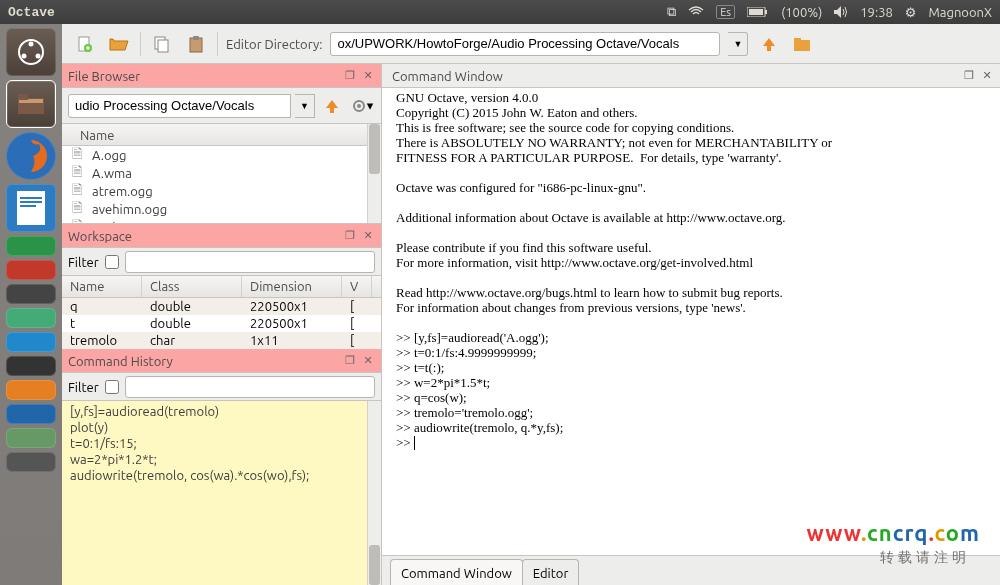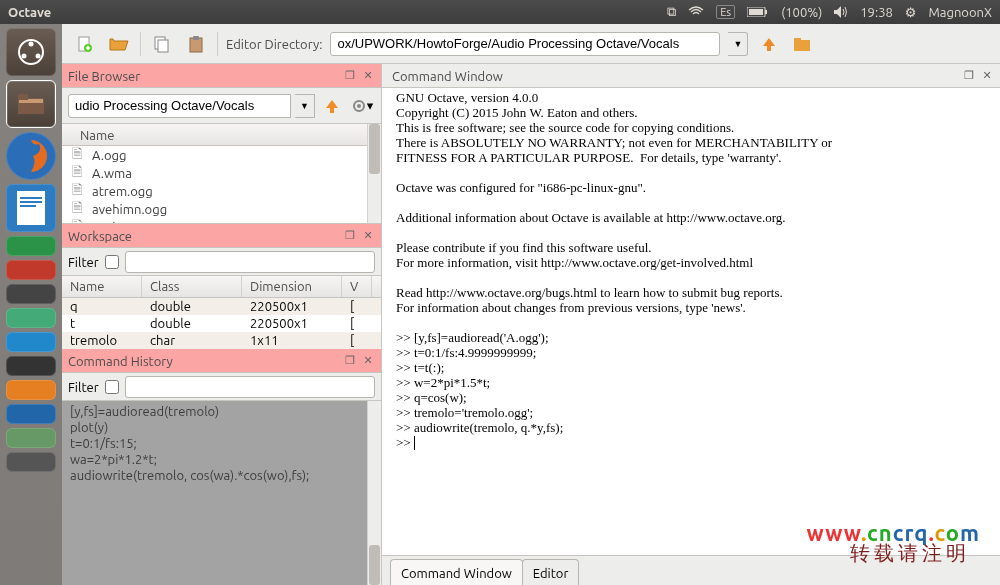--- a/index.html
+++ b/index.html
@@ -1,19 +1,19 @@
 <!DOCTYPE html>
 <html><head>
 <meta charset="utf-8">
 <style>
 * { margin: 0; padding: 0; box-sizing: border-box; }
 body { width: 1000px; height: 585px; font-family: Ubuntu, sans-serif; font-size: 13px; background: #f2f1f0; overflow: hidden; position: relative; }
 
 .topbar { height: 24px; background: linear-gradient(#4c4c4c,#3c3c3c); color: #dfdbd2; display: flex; align-items: center; padding: 0 8px; font-size: 13px; }
-.topbar-left { flex: 1; font-weight: bold; }
+.topbar-left { flex: 1; font-weight: bold; font-family: Liberation Mono, monospace; }
 .topbar-right { display: flex; gap: 12px; align-items: center; }
 .tb-icon { display: inline-flex; align-items: center; }
 
 .launcher { position: absolute; left: 0; top: 24px; width: 62px; height: 561px; background: linear-gradient(rgba(60,55,50,0.6),rgba(50,45,40,0.6)); display: flex; flex-direction: column; gap: 4px; padding: 4px 6px; }
 .launcher-item { width: 50px; height: 48px; border-radius: 6px; display: flex; align-items: center; justify-content: center; font-size: 22px; color: #fff; box-shadow: inset 0 0 0 1px rgba(255,255,255,0.15); }
 .li-ubuntu { background: linear-gradient(#6a5d53,#4b4038); }
 .li-files { background: linear-gradient(#6a5d53,#4b4038); border:1px solid #fff;}
 .li-ff { background: #2b6db7; border-radius:50%; }
 .li-writer { background: #2d7bc0; }
 .li-misc { background: #555; }
@@ -57,21 +57,21 @@
 .ws-header span { padding: 3px 8px; border-right: 1px solid #d4d0cc; font-size: 13px; color: #4c4c4c; }
 .ws-row { height: 17px; display: flex; font-size: 13px; }
 .ws-row.alt { background: #f3efe8; }
 .ws-row span { padding: 1px 8px; overflow: hidden; white-space: nowrap; }
 .c-name { width: 80px; }
 .c-class { width: 100px; }
 .c-dim { width: 100px; }
 .c-v { width: 30px; }
 
 .ch-panel { flex: 1; display: flex; flex-direction: column; min-height: 0; }
-.ch-list { flex: 1; background: #a3a3a3; overflow: hidden; display: flex; }
+.ch-list { flex: 1; background: #fef9c3; overflow: hidden; display: flex; }
 .ch-list-inner { flex: 1; overflow: hidden; padding: 2px 0;}
 .ch-row { padding: 0 8px; font-size: 13px; color: #3c3c3c; line-height: 16px; white-space: nowrap; }
 
 .right-col { flex: 1; display: flex; flex-direction: column; background: #fff; }
 .cmd-body { flex: 1; padding: 2px 14px; font-family: Liberation Serif, serif; font-size: 13px; line-height: 15px; color: #000; white-space: pre; overflow: hidden; }
 .cursor { display: inline-block; width: 1px; height: 14px; background: #000; vertical-align: text-bottom; }
 
 .tabs-bar { height: 30px; border-top: 1px solid #c8c4c0; display: flex; align-items: flex-end; padding: 0 8px; background: #ededeb; gap:0; }
 .tab { height: 26px; padding: 0 10px; border: 1px solid #b8b4b0; border-bottom: none; background: #ededeb; display: flex; align-items: center; font-size: 13px; border-radius: 4px 4px 0 0; margin-right:-1px; }
 .tab.active { background: #f8f7f6; }
@@ -83,21 +83,21 @@
 .watermark span:nth-child(4){color:#d90;}
 .watermark span:nth-child(5){color:#2a2;}
 .watermark span:nth-child(6){color:#2a2;}
 .watermark span:nth-child(7){color:#26a;}
 .watermark span:nth-child(8){color:#26a;}
 .watermark span:nth-child(9){color:#26a;}
 .watermark span:nth-child(10){color:#e33;}
 .watermark span:nth-child(11){color:#d90;}
 .watermark span:nth-child(12){color:#2a2;}
 .watermark span:nth-child(13){color:#26a;}
-.watermark2 { position: absolute; right: 30px; bottom: 18px; font-size: 20px; color: #7f1d1d; letter-spacing: 4px; }
+.watermark2 { position: absolute; right: 30px; bottom: 18px; font-size: 14px; color: #737373; letter-spacing: 4px; }
 </style>
 </head>
 <body>
 
 <div class="topbar">
   <div class="topbar-left">Octave</div>
   <div class="topbar-right">
     <span class="tb-icon">⧉</span>
     <span class="tb-icon">
       <svg width="16" height="12" viewBox="0 0 16 12">

